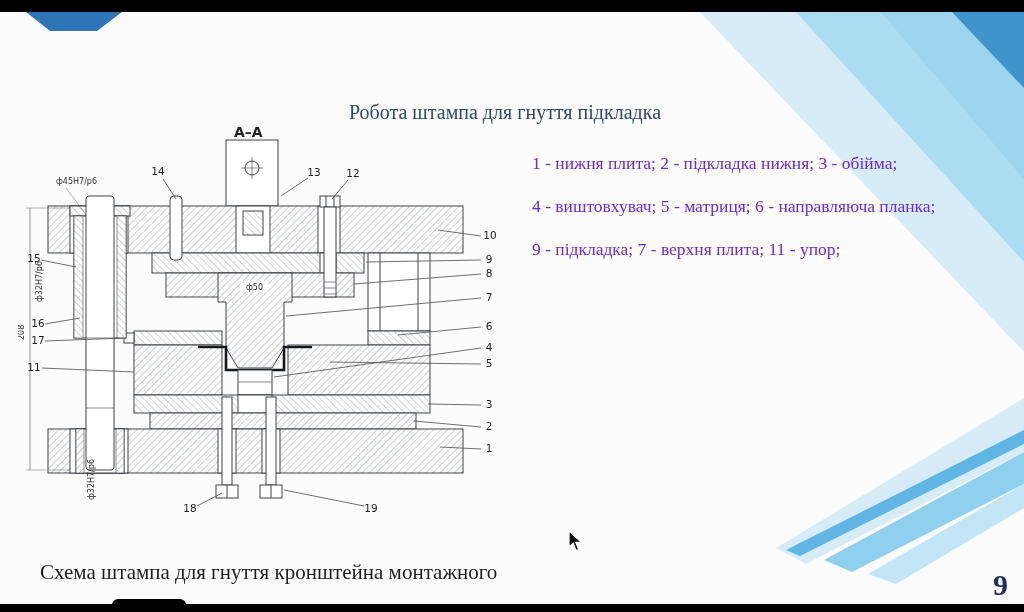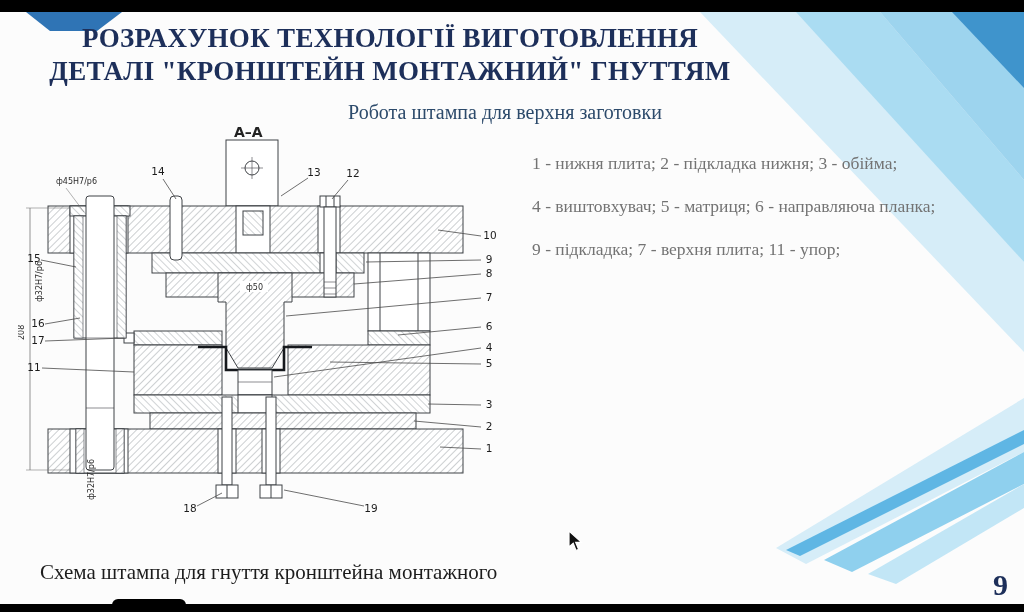--- a/index.html
+++ b/index.html
@@ -7,21 +7,21 @@
          font-family:"Liberation Serif",serif;}
   .bar{position:absolute;left:0;width:1024px;background:#000;}
   .bar-top{top:0;height:12px;}
   .bar-bottom{top:604px;height:8px;}
   .bottom-pill{position:absolute;left:112px;top:599px;width:74px;height:12px;background:#000;border-radius:6px;}
   .decor{position:absolute;left:0;top:0;width:1024px;height:612px;pointer-events:none;}
   .title{position:absolute;left:20px;top:22px;width:740px;text-align:center;color:#1d2f5a;
          font-weight:700;font-size:27px;line-height:33px;letter-spacing:.3px;}
   .subtitle{position:absolute;left:280px;top:101px;width:450px;text-align:center;
             font-size:20px;color:#2c4a6b;}
-  .legend{position:absolute;left:532px;top:153px;width:480px;font-size:17.5px;color:#737373;}
+  .legend{position:absolute;left:532px;top:153px;width:480px;font-size:17.5px;color:#6d28d9;}
   .legend-line{margin-bottom:22px;line-height:21px;}
   .caption{position:absolute;left:40px;top:560px;font-size:21px;color:#1c1c1c;}
   .page-number{position:absolute;right:16px;top:568px;font-size:30px;font-weight:700;color:#1d2f5a;}
   .drawing{position:absolute;left:18px;top:120px;}
   .cursor{position:absolute;left:568px;top:530px;}
   svg text{user-select:none;}
 </style>
 </head>
 <body>
 
@@ -36,26 +36,22 @@
     <polygon points="1024,430 1024,444 800,556 786,550" fill="#5fb6e4"></polygon>
     <polygon points="1024,452 1024,484 852,572 824,560" fill="#8fd0ee"></polygon>
     <polygon points="1024,484 1024,508 896,584 868,574" fill="#c2e6f6"></polygon>
     <polygon points="26,12 122,12 97,31 50,31" fill="#2f74b5"></polygon>
   </svg>
 
   <div class="bar bar-top"></div>
   <div class="bottom-pill"></div>
   <div class="bar bar-bottom"></div>
 
-  <div class="title">
-    <div>РОЗРАХУНОК ТЕХНОЛОГІЇ ВИГОТОВЛЕННЯ</div>
-    <div>ДЕТАЛІ "КРОНШТЕЙН МОНТАЖНИЙ" ГНУТТЯМ</div>
-  </div>
-
-  <div class="subtitle">Робота штампа для верхня заготовки</div>
+
+  <div class="subtitle">Робота штампа для гнуття підкладка</div>
 
   <div class="legend">
     <div class="legend-line">1 - нижня плита; 2 - підкладка нижня; 3 - обійма;</div>
     <div class="legend-line">4 - виштовхувач; 5 - матриця; 6 - направляюча планка;</div>
     <div class="legend-line">9 - підкладка; 7 - верхня плита; 11 - упор;</div>
   </div>
 
   <svg class="drawing" width="500" height="410" viewBox="18 120 500 410">
     <defs>
       <pattern id="h1" patternUnits="userSpaceOnUse" width="5" height="5" patternTransform="rotate(45)">

